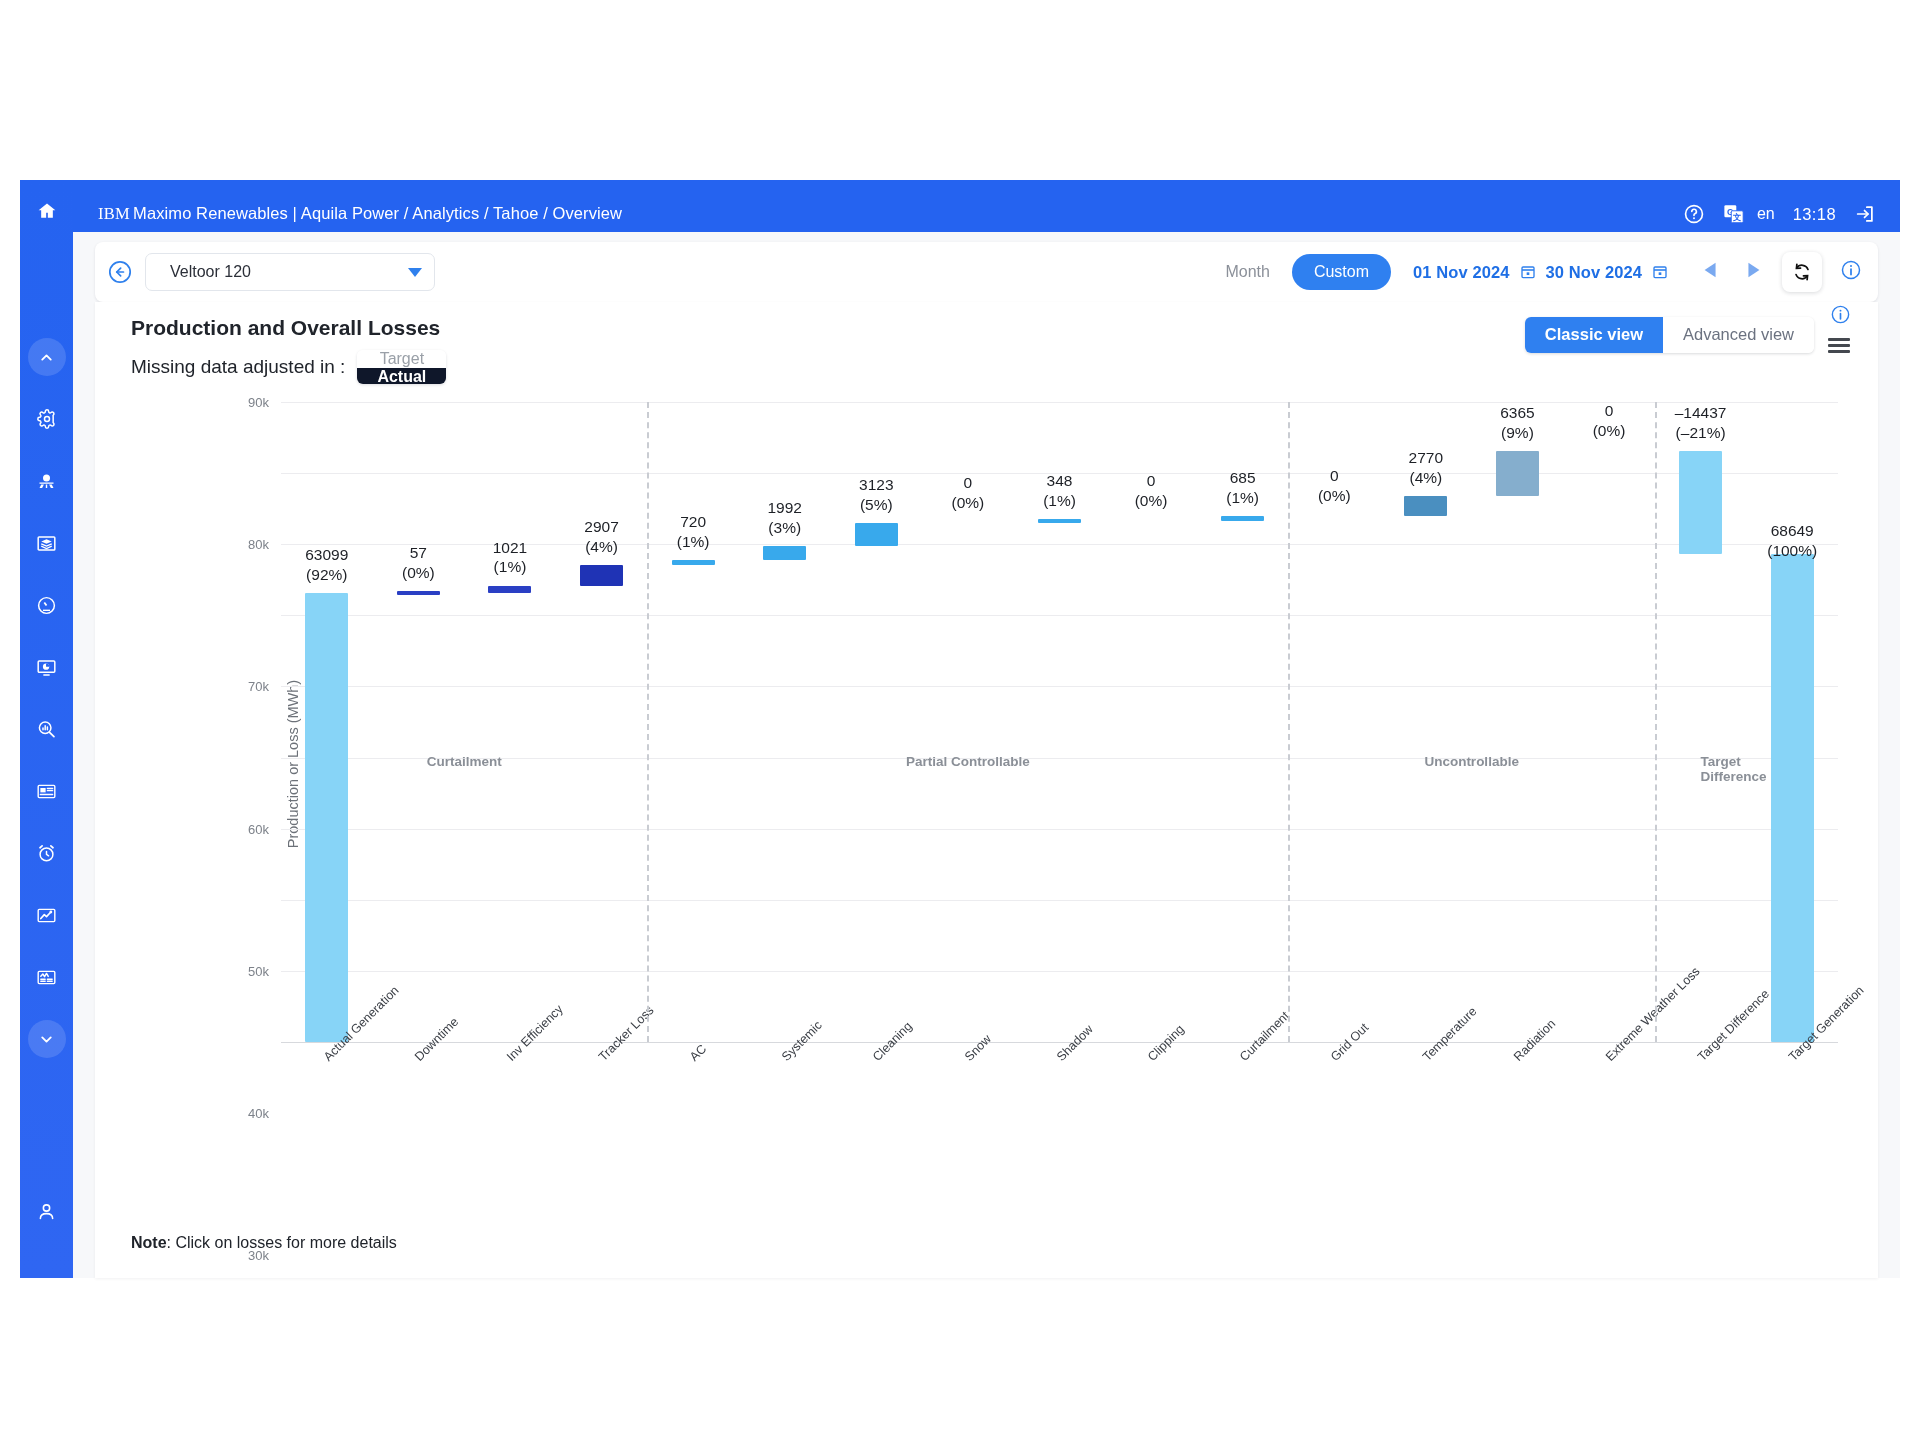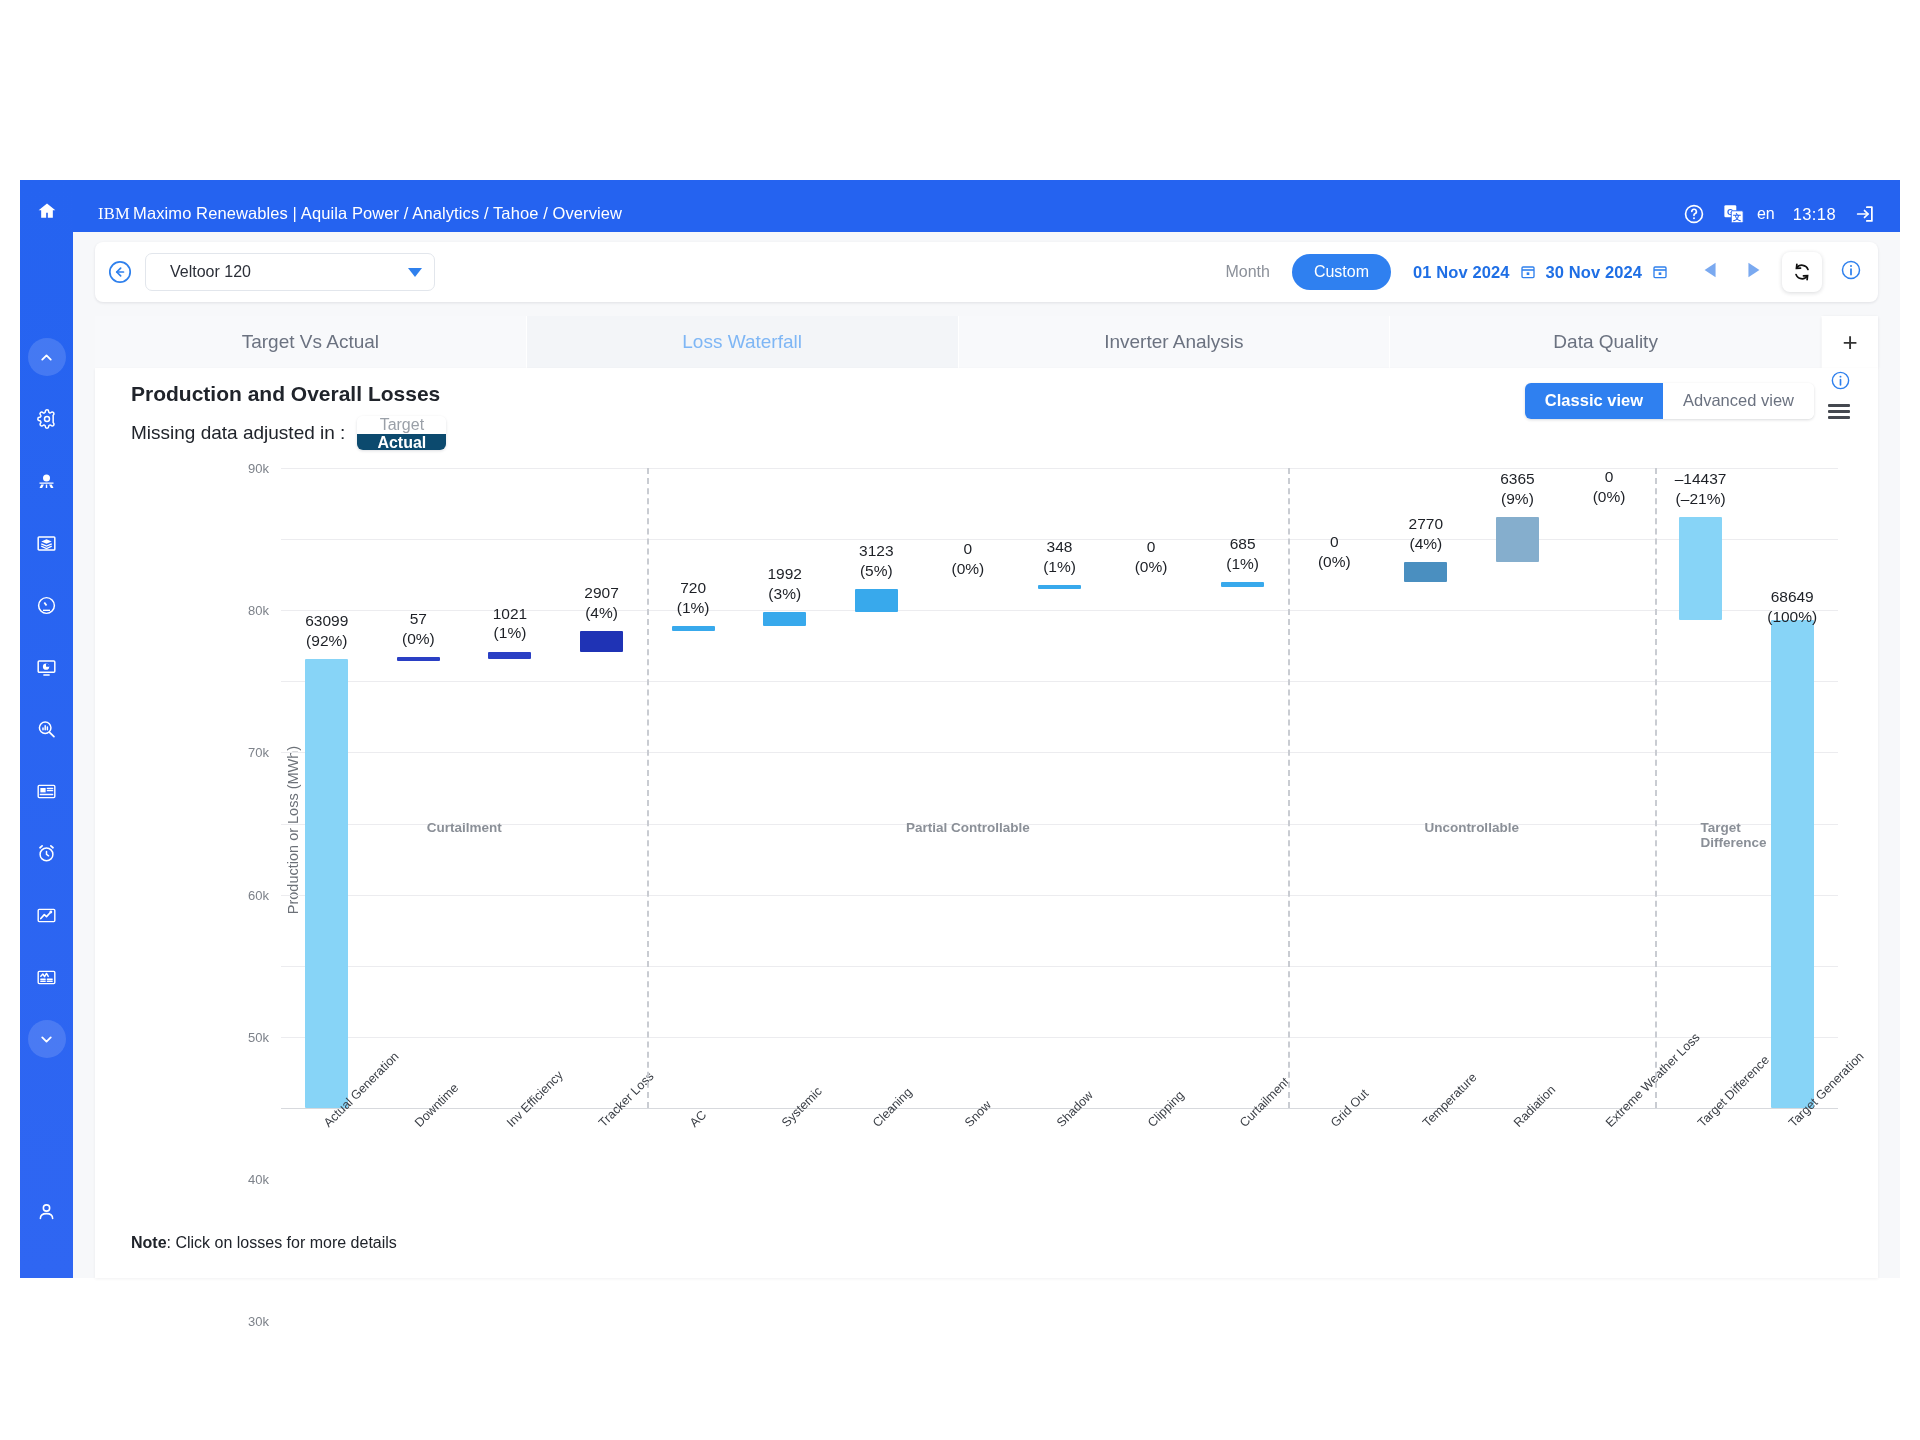--- a/index.html
+++ b/index.html
@@ -119,21 +119,21 @@
   .card-title { font-size: 21px; font-weight: bold; color:#20242b; padding: 0 0 0 36px; }
   .adjrow { display:flex; align-items:center; padding: 10px 0 0 36px; }
   .adjlabel { font-size: 19px; color:#20242b; margin-right: 12px; }
   .pill-group {
     display:flex; height: 34px; border-radius: 6px; overflow:hidden;
     box-shadow: 0 1px 3px rgba(16,24,40,.14);
     flex-direction: column;
   }
   .pill { padding: 0 20px; display:flex;align-items:center;justify-content:center;
           font-size:16px; color:#9aa0a8; background:#fff; cursor:pointer; }
-  .pill.active { background:#0c4a6e; color:#fff; font-weight:bold; }
+  .pill.active { background:#0f172a; color:#fff; font-weight:bold; }
 
   .card-tr { position:absolute; right: 26px; top: 14px; display:flex; flex-direction:column; align-items:flex-end; gap: 8px;}
   .view-group { display:flex; height:36px; border-radius:6px; overflow:hidden; box-shadow:0 1px 3px rgba(16,24,40,.16); }
   .view-btn { padding: 0 20px; display:flex;align-items:center;font-size:16.5px;background:#fff;color:#6b7280;cursor:pointer;}
   .view-btn.active { background:#2f80f0; color:#fff; font-weight:bold;}
   .hamb { display:flex; flex-direction:column; gap:3px; cursor:pointer; margin-right:2px;}
   .hamb i { display:block; width:22px; height:3px; background:#44484f; border-radius:1px;}
 
   
   .chart-area { position: relative; margin-top: 10px; height: 740px; }
@@ -349,27 +349,20 @@
           <span class="info-circ">
             <svg width="22" height="22" viewBox="0 0 24 24" fill="none" stroke="#2f80ed" stroke-width="1.6">
                 <circle cx="12" cy="12" r="9.3"></circle>
                 <path d="M12 11v6" stroke-linecap="round" stroke-width="1.9"></path>
                 <circle cx="12" cy="7.6" r="1.1" fill="#2f80ed" stroke="none"></circle>
               </svg>
           </span>
         </div>
       </div>
 
-      <div class="tabs">
-        <div class="tab">Target Vs Actual</div>
-        <div class="tab active">Loss Waterfall</div>
-        <div class="tab">Inverter Analysis</div>
-        <div class="tab">Data Quality</div>
-        <div class="tab-add">+</div>
-      </div>
 
       <div class="card">
         <div class="card-title">Production and Overall Losses</div>
 
         <div class="adjrow">
           <div class="adjlabel">Missing data adjusted in :</div>
           <div class="pill-group">
             <div class="pill">Target</div>
             <div class="pill active">Actual</div>
           </div>

